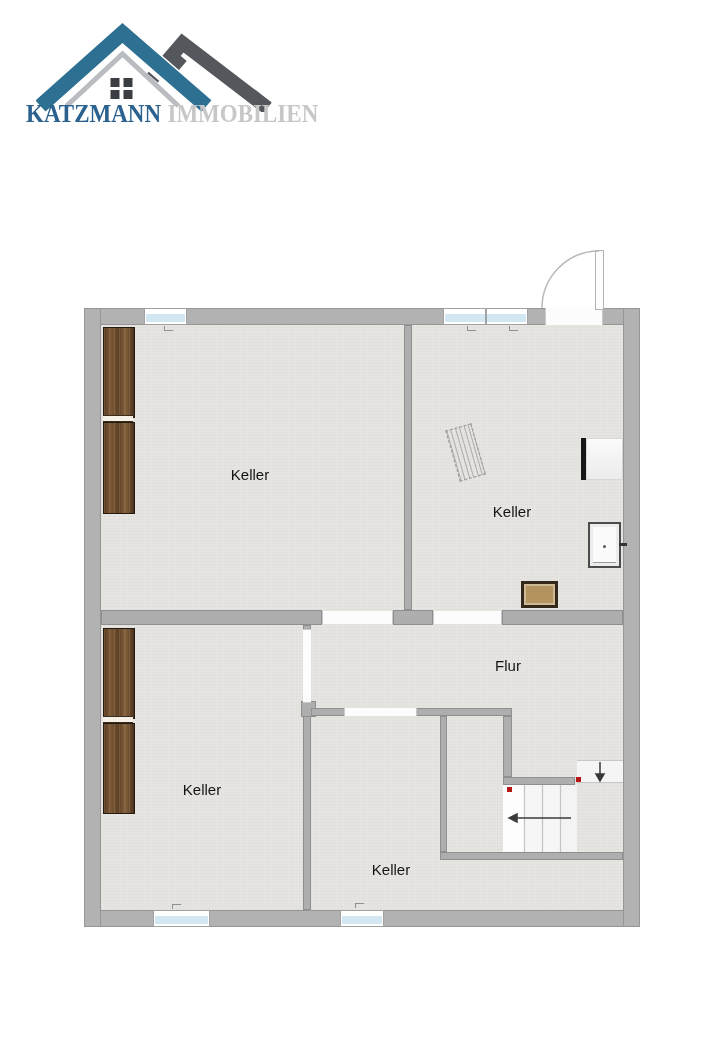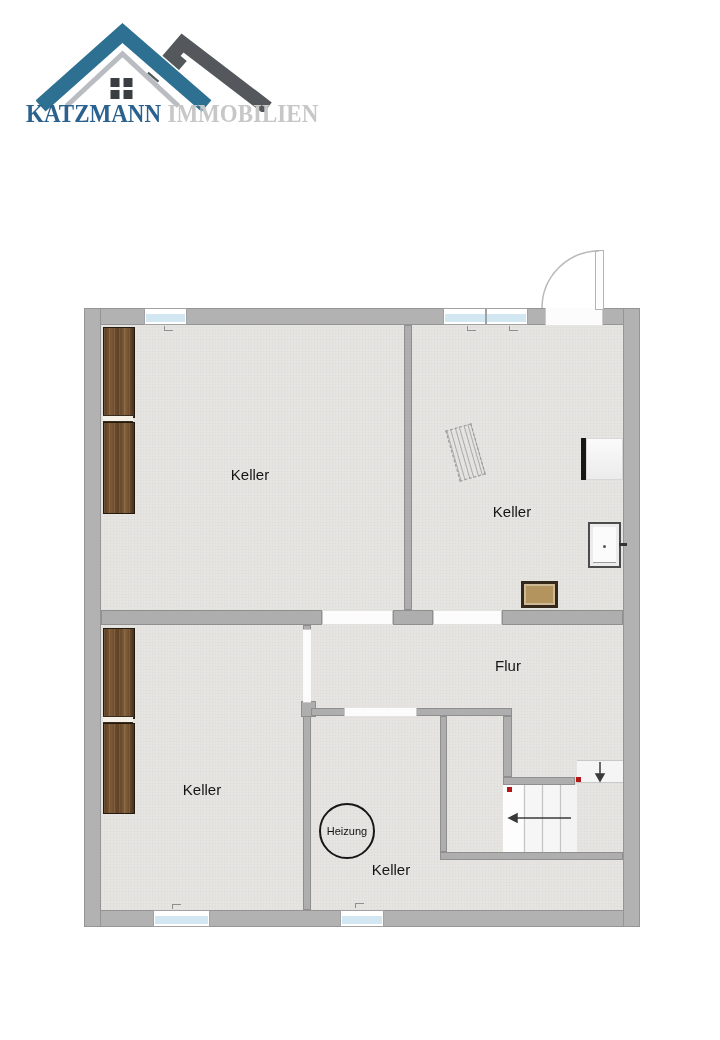--- a/index.html
+++ b/index.html
@@ -173,17 +173,14 @@
       <polygon points="517,814 517,822 509,818"></polygon>
     </g>
   </svg>
 
   <div class="rlabel" style="left:250px;top:474px;">Keller</div>
   <div class="rlabel" style="left:512px;top:511px;">Keller</div>
   <div class="rlabel" style="left:202px;top:789px;">Keller</div>
   <div class="rlabel" style="left:391px;top:869px;">Keller</div>
   <div class="rlabel" style="left:469px;top:665px;margin-left:39px;">Flur</div>
 
-  <div class="heiz">
-    <span>Heizung</span>
-  </div>
 
 </div>
 
 </body></html>

